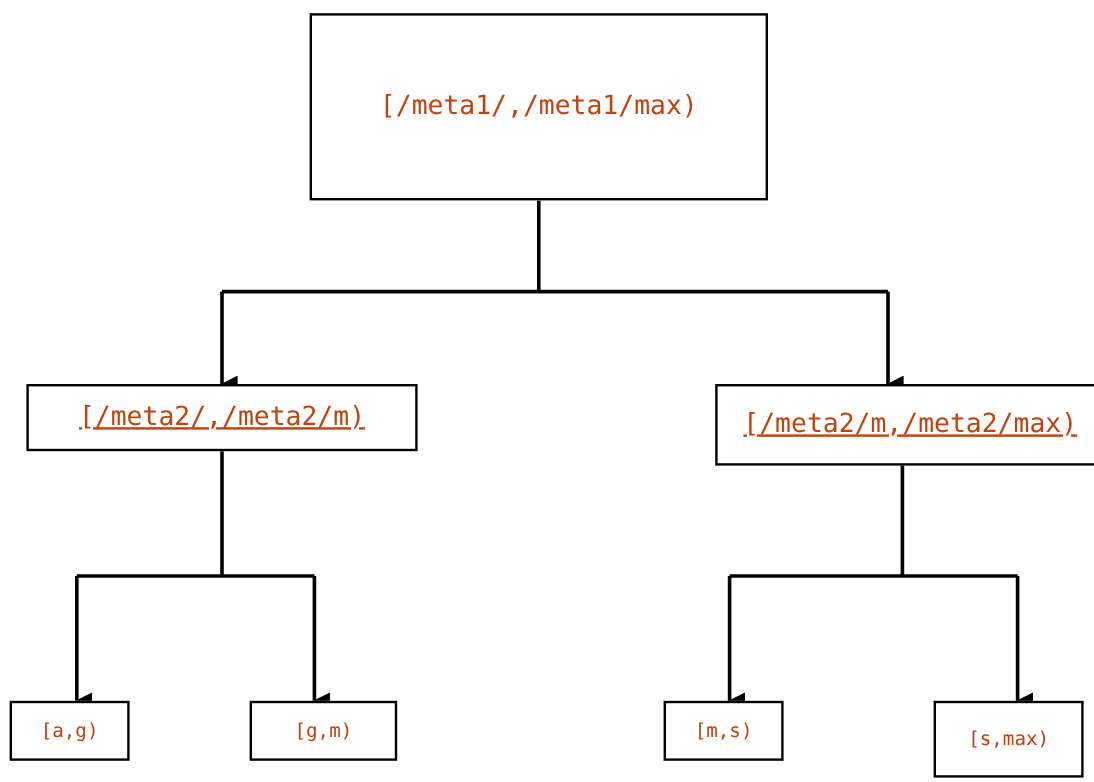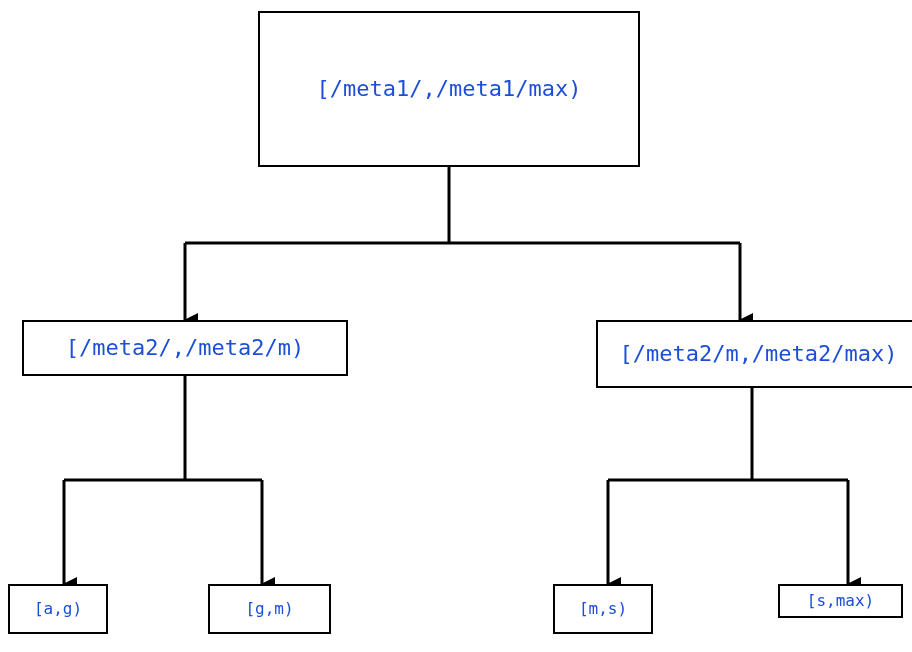--- a/index.html
+++ b/index.html
@@ -27,31 +27,31 @@
     pointer-events: none;
   }
   .node-box {
     position: absolute;
     box-sizing: border-box;
     background: #ffffff;
     border: 2px solid #000000;
     display: flex;
     align-items: center;
     justify-content: center;
-    color: #1d4ed8;
+    color: #c2410c;
     white-space: pre;
     letter-spacing: 0px;
   }
   .node-label {
     display: block;
     line-height: 1;
     white-space: pre;
   }
   .node-root { font-size: 22px; }
-  .node-mid  { font-size: 22px; }
+  .node-mid  { font-size: 22px; text-decoration: underline; }
   .node-leaf { font-size: 16px; }
 </style>
 </head>
 <body>
 
 <div id="diagram-canvas">
 
   <svg id="edge-layer" width="912" height="652" viewBox="0 0 912 652" xmlns="http://www.w3.org/2000/svg">
     <defs>
       <marker id="arrow-down" markerWidth="14" markerHeight="14" refX="7" refY="13" orient="auto" markerUnits="userSpaceOnUse">
@@ -101,17 +101,17 @@
   </div>
 
   <div class="node-box node-leaf" style="left:208px; top:584px; width:123px; height:50px;">
     <span class="node-label">[g,m)</span>
   </div>
 
   <div class="node-box node-leaf" style="left:553px; top:584px; width:100px; height:50px;">
     <span class="node-label">[m,s)</span>
   </div>
 
-  <div class="node-box node-leaf" style="left:778px; top:584px; width:125px; height:34px;">
+  <div class="node-box node-leaf" style="left:778px; top:584px; width:125px; height:64px;">
     <span class="node-label">[s,max)</span>
   </div>
 
 </div>
 
 </body></html>

